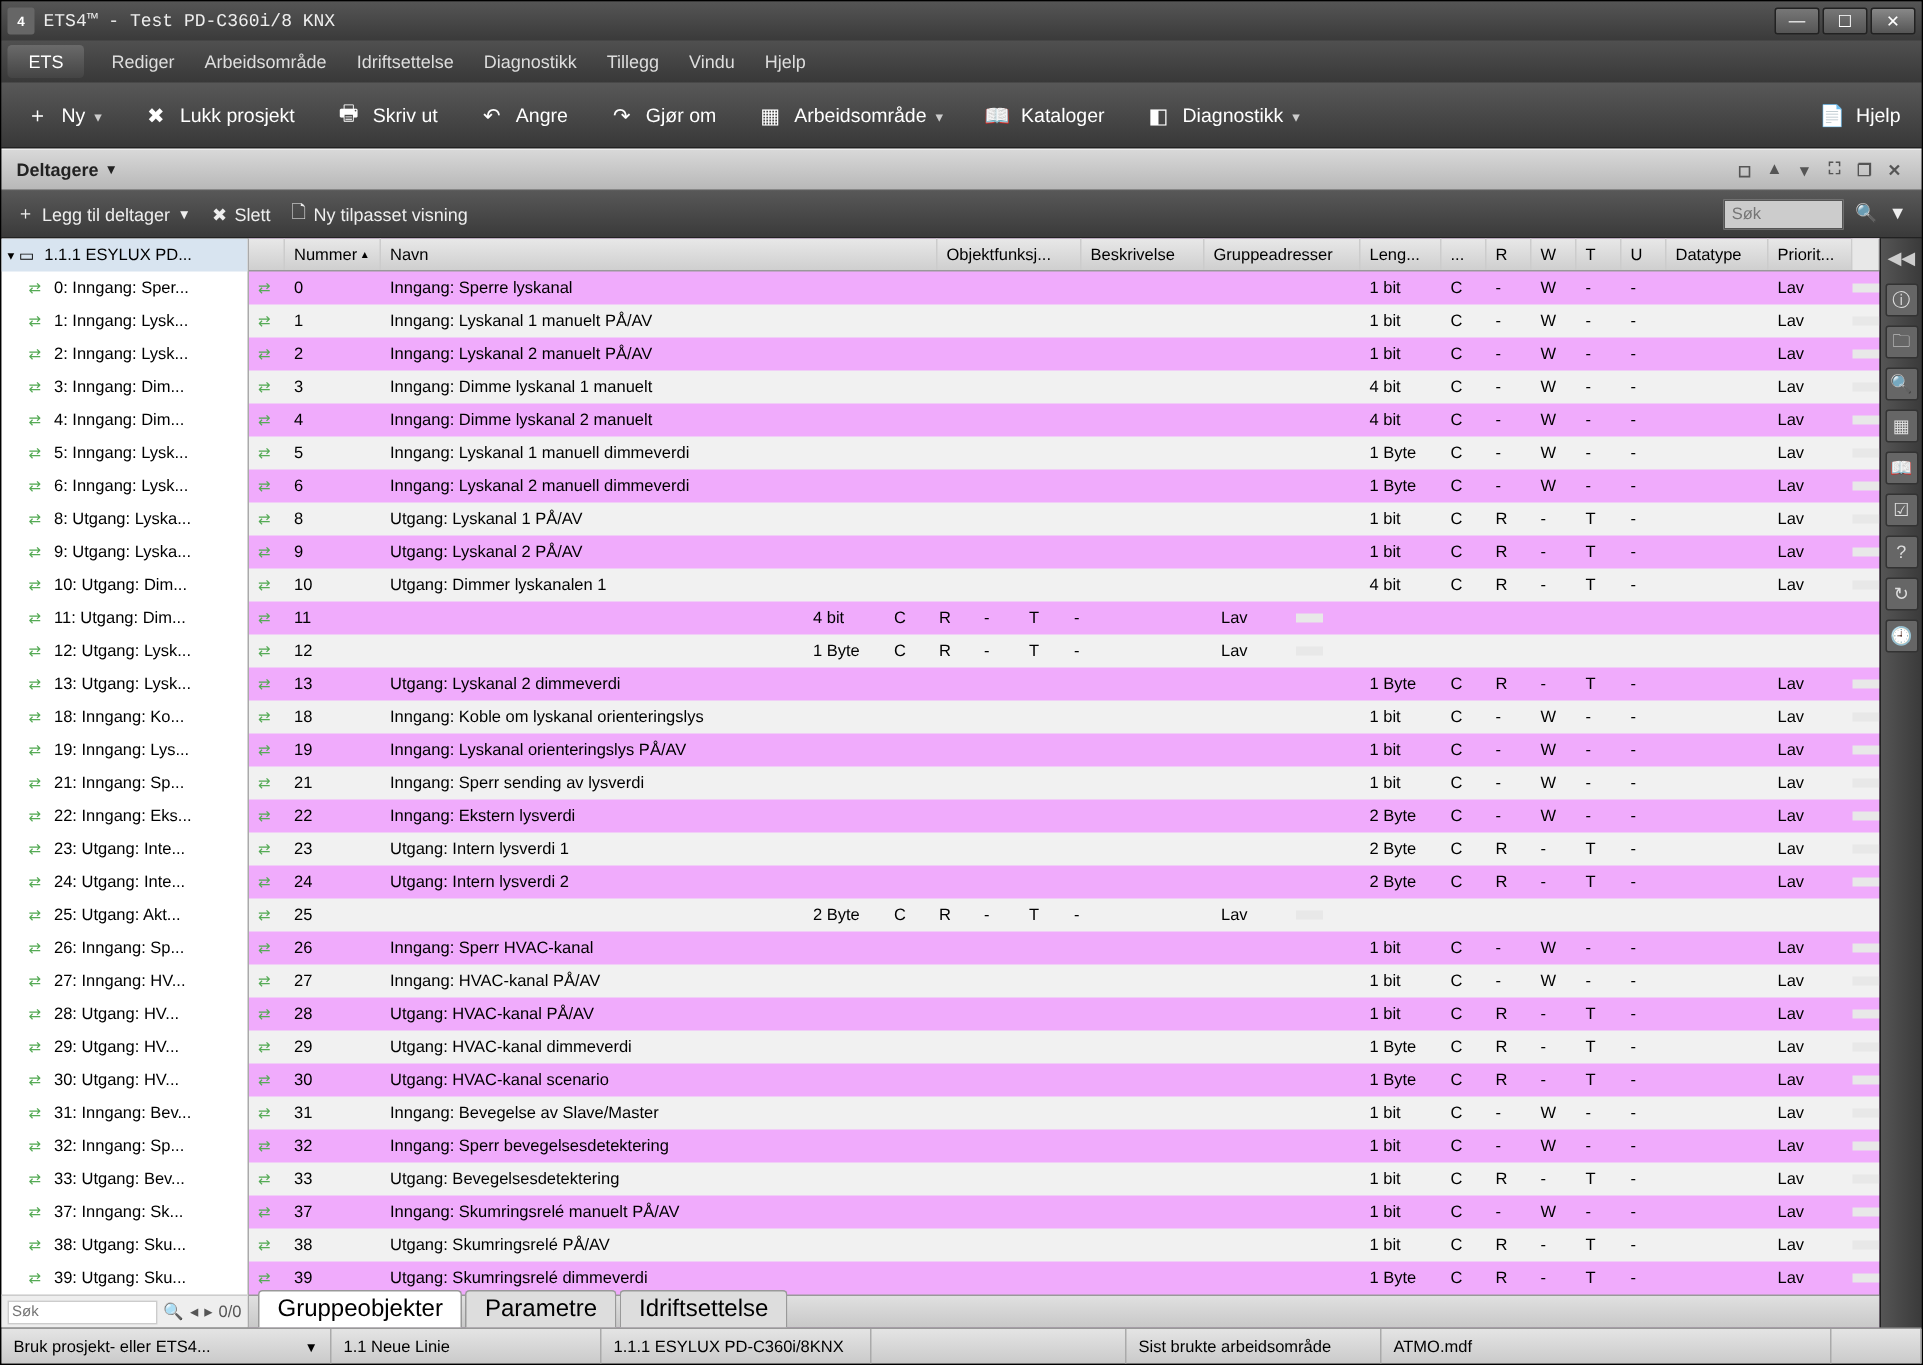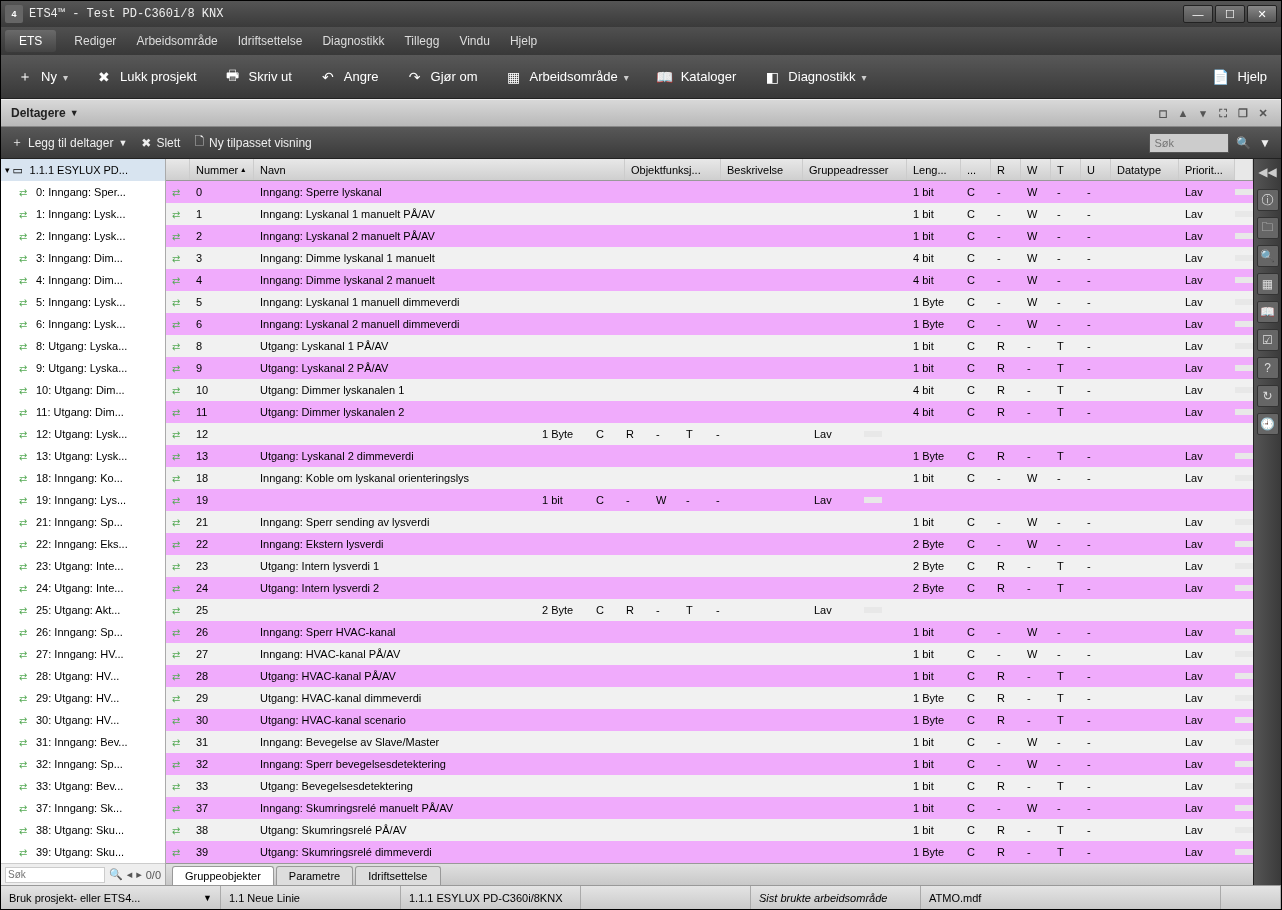--- a/index.html
+++ b/index.html
@@ -63,27 +63,27 @@
 .col-name{flex:1;min-width:180px;}
 .col-fn{width:96px;flex:0 0 96px;}
 .col-desc{width:82px;flex:0 0 82px;}
 .col-grp{width:104px;flex:0 0 104px;}
 .col-len{width:54px;flex:0 0 54px;}
 .col-c{width:30px;flex:0 0 30px;text-align:center;}
 .col-dt{width:68px;flex:0 0 68px;}
 .col-pr{width:56px;flex:0 0 56px;}
 .col-scroll{width:18px;flex:0 0 18px;background:#e8e8e8;}
 
-.bottom-tabs{height:22px;background:linear-gradient(#e0e0e0,#c8c8c8);border-top:1px solid #999;display:flex;align-items:flex-end;font-size:11px;padding-left:6px;}
+.bottom-tabs{height:22px;background:linear-gradient(#e0e0e0,#c8c8c8);border-top:1px solid #999;display:flex;align-items:flex-end;font-size:16px;padding-left:6px;}
 .bottom-tabs .btab{padding:3px 12px;border:1px solid #999;border-bottom:none;background:#fff;margin-right:2px;border-radius:3px 3px 0 0;}
 .bottom-tabs .btab.inactive{background:#ddd;}
 
 .statusbar{height:24px;background:linear-gradient(#e4e4e4,#cacaca);border-top:1px solid #999;display:flex;font-size:11px;}
 .statusbar .cell{border-right:1px solid #aaa;padding:4px 8px;display:flex;align-items:center;}
-.cell-s1{width:220px;} .cell-s2{width:180px;} .cell-s3{width:180px;} .cell-s4{width:170px;} .cell-s5{width:170px;font-style:italic;} .cell-s6{flex:1;} .cell-s7{width:60px;}
+.cell-s1{width:220px;} .cell-s2{width:180px;} .cell-s3{width:180px;} .cell-s4{width:170px;} .cell-s5{width:170px;} .cell-s6{flex:1;} .cell-s7{width:60px;}
 
 .dropdown-caret::after{content:" ▾";font-size:10px;color:#ccc;}
 </style>
 </head>
 <body>
 
 <div class="window-frame">
 
   <div class="titlebar">
     <div class="app-icon">4</div>
@@ -515,21 +515,20 @@
             <div class="col col-c">-</div>
             <div class="col col-c">T</div>
             <div class="col col-c">-</div>
             <div class="col col-dt"></div>
             <div class="col col-pr">Lav</div>
             <div class="col col-scroll"></div>
           </div>
           <div class="grid-row">
             <div class="col col-ic"><span class="rowic"></span></div>
             <div class="col col-num">11</div>
-            <div class="col col-name">Utgang: Dimmer lyskanalen 2</div>
             <div class="col col-fn"></div>
             <div class="col col-desc"></div>
             <div class="col col-grp"></div>
             <div class="col col-len">4 bit</div>
             <div class="col col-c">C</div>
             <div class="col col-c">R</div>
             <div class="col col-c">-</div>
             <div class="col col-c">T</div>
             <div class="col col-c">-</div>
             <div class="col col-dt"></div>
@@ -582,20 +581,21 @@
             <div class="col col-c">W</div>
             <div class="col col-c">-</div>
             <div class="col col-c">-</div>
             <div class="col col-dt"></div>
             <div class="col col-pr">Lav</div>
             <div class="col col-scroll"></div>
           </div>
           <div class="grid-row">
             <div class="col col-ic"><span class="rowic"></span></div>
             <div class="col col-num">19</div>
+            <div class="col col-name">Inngang: Lyskanal orienteringslys PÅ/AV</div>
             <div class="col col-fn"></div>
             <div class="col col-desc"></div>
             <div class="col col-grp"></div>
             <div class="col col-len">1 bit</div>
             <div class="col col-c">C</div>
             <div class="col col-c">-</div>
             <div class="col col-c">W</div>
             <div class="col col-c">-</div>
             <div class="col col-c">-</div>
             <div class="col col-dt"></div>

